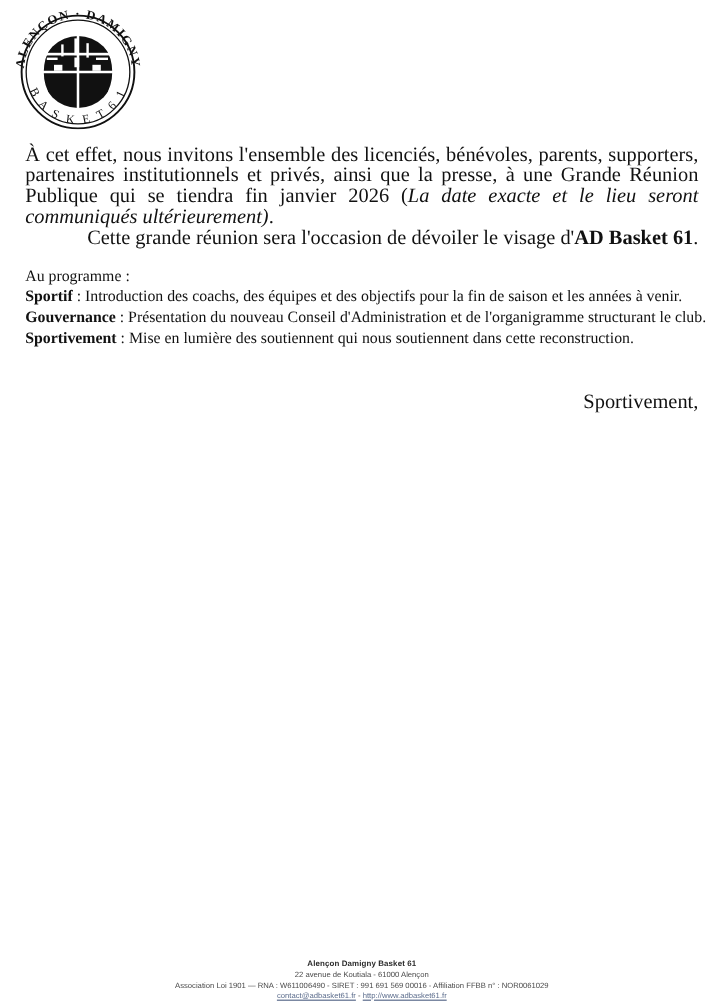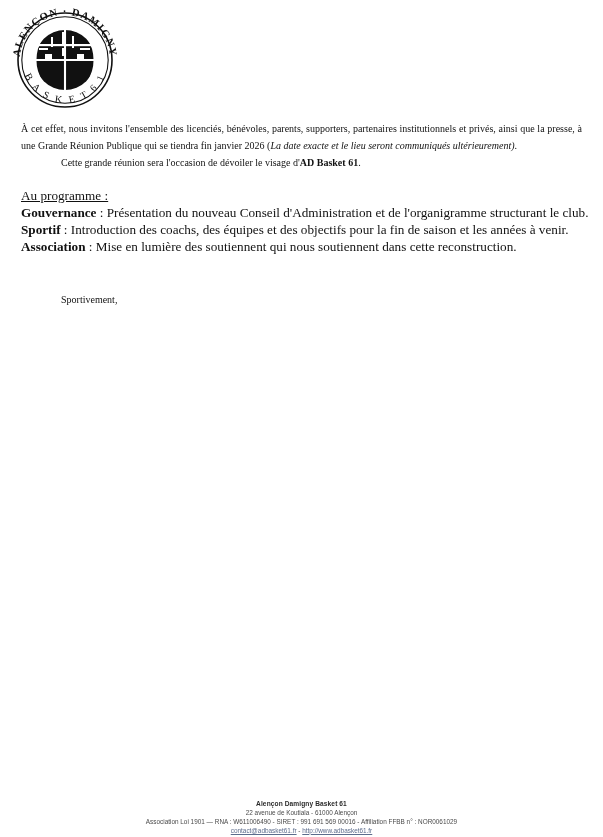--- a/index.html
+++ b/index.html
@@ -38,32 +38,32 @@
 
   
   .letter-body {
     position: absolute;
     left: 21px;
     top: 120px;
     width: 561px;
   }
 
   .para {
-    font-size: 10px;
+    font-size: 17px;
     line-height: 17.2px;
     margin: 0;
     text-align: justify;
     text-justify: inter-word;
   }
   .para.flow { text-align: justify; }
-  .para.plain { text-align: left; margin-left: 40px; }
+  .para.plain { text-align: right; }
 
   .it { font-style: italic; }
   .bd { font-weight: bold; }
-  .ul { text-decoration: underline; }
+  .ul { }
   .gap-md { height: 15px; }
   .gap-lg { height: 18px; }
 
   .prog-line {
     font-size: 13.2px;
     line-height: 17.2px;
     margin: 0;
     text-align: left;
     white-space: nowrap;
   }
@@ -161,26 +161,26 @@
   <div class="letter-body">
 
     <p class="para flow"><span>À cet effet, nous invitons l'ensemble des licenciés, bénévoles, parents, supporters, partenaires institutionnels et privés, ainsi que la presse, à une Grande Réunion Publique qui se tiendra fin janvier 2026 (</span><span class="it">La date exacte et le lieu seront communiqués ultérieurement)</span><span>.</span></p>
 
     <p class="para plain"><span>Cette grande réunion sera l'occasion de dévoiler le visage d'</span><span class="bd">AD Basket 61</span><span>.</span></p>
 
     <div class="gap-md"></div>
 
     <p class="prog-line"><span class="ul">Au programme :</span></p>
 
+    <p class="prog-line"><span class="bd">Sportif</span><span> : </span><span>Introduction des coachs, des équipes et des objectifs pour la fin de saison et les années à venir.</span></p>
+
     <p class="prog-line"><span class="bd">Gouvernance</span><span> : </span><span>Présentation du nouveau Conseil d'Administration et de l'organigramme structurant le club.</span></p>
 
-    <p class="prog-line"><span class="bd">Sportif</span><span> : </span><span>Introduction des coachs, des équipes et des objectifs pour la fin de saison et les années à venir.</span></p>
 
-
-    <p class="prog-line"><span class="bd">Association</span><span> : </span><span>Mise en lumière des soutiennent qui nous soutiennent dans cette reconstruction.</span></p>
+    <p class="prog-line"><span class="bd">Sportivement</span><span> : </span><span>Mise en lumière des soutiennent qui nous soutiennent dans cette reconstruction.</span></p>
 
     <div class="gap-lg"></div>
 
 
     <div class="gap-lg"></div>
 
     <p class="para plain">Sportivement,</p>
 
 
   </div>

